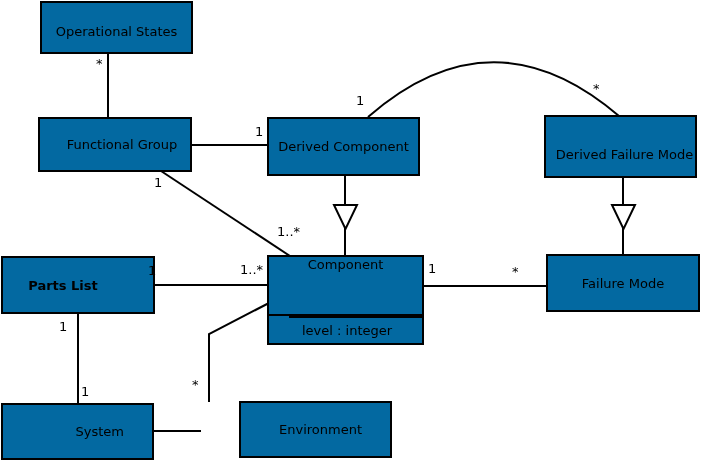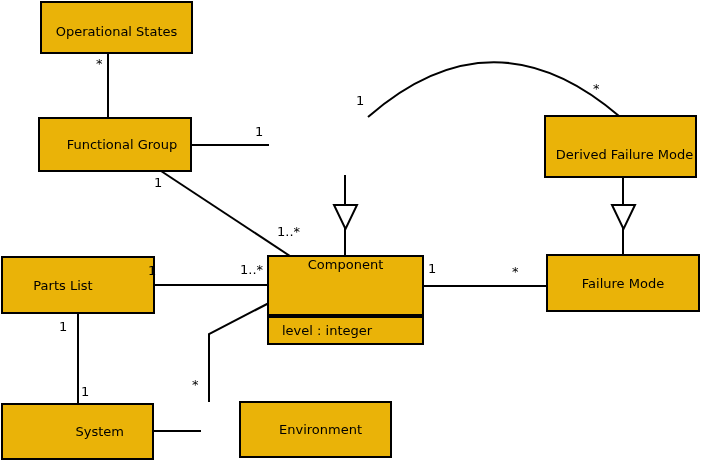--- a/index.html
+++ b/index.html
@@ -7,45 +7,45 @@
     position:relative; width:702px; height:464px; background:#ffffff;
     font-family:"DejaVu Sans","Liberation Sans",sans-serif; color:#000;
     overflow:hidden;
   }
   svg.edges { position:absolute; left:0; top:0; z-index:1; }
   svg.edges path { stroke:#000; stroke-width:2; fill:none; }
   svg.edges path.tri { fill:#ffffff; stroke-width:2; stroke-linejoin:miter; }
 
   .node {
     position:absolute; z-index:2; box-sizing:border-box;
-    background:#eab308; border:2.5px solid #000;
+    background:#0369a1; border:2.5px solid #000;
     display:flex; align-items:center; justify-content:center;
     font-size:13px; line-height:15px; text-align:center; white-space:nowrap;
   }
   #n-operational-states { left:40px;  top:1px;   width:153px; height:53px; padding-top:7px; }
   #n-functional-group   { left:38px;  top:117px; width:154px; height:55px; padding-left:14px;justify-content:center; }
   #n-derived-component  { left:267px; top:117px; width:153px; height:59px; }
   #n-derived-failure-mode { left:544px; top:115px; width:153px; height:63px; padding-top:16px; padding-left:8px; }
-  #n-parts-list         { left:1px;   top:256px; width:154px; height:58px; padding-right:30px; }
+  #n-parts-list         { left:1px;   top:256px; width:154px; height:58px; padding-right:30px;font-weight:bold; }
   #n-failure-mode       { left:546px; top:254px; width:154px; height:58px; }
   #n-system             { left:1px;   top:403px; width:153px; height:57px; padding-right:28px;justify-content:flex-end; }
   #n-environment        { left:199px; top:401px; width:153px; height:57px; padding-left:10px;margin-left:40px; }
 
   #n-component {
     left:267px; top:255px; width:157px; height:90px; padding:0;
     flex-direction:column; align-items:stretch; justify-content:flex-start;
   }
   #n-component .cname {
     height:57px; border-bottom:2.5px solid #000;
     display:flex; align-items:flex-start; justify-content:center;
   }
   #n-component .cattrs {
     flex:1; border-top:2.5px solid #000;
     display:flex; align-items:center; justify-content:flex-start;
-    padding-left:13px; text-align:left;
+    padding-left:13px; text-align:left;margin-left:20px;
   }
 
   .mult { position:absolute; z-index:3; font-size:13px; line-height:13px; white-space:nowrap; }
   #m1  { left:96px;  top:57px; }
   #m2  { left:255px; top:125px; }
   #m3  { left:154px; top:176px; }
   #m4  { left:277px; top:225px; }
   #m5  { left:356px; top:94px; }
   #m6  { left:593px; top:82px; }
   #m7  { left:148px; top:264px; }
@@ -80,20 +80,23 @@
   </svg>
 
   <div class="node" id="n-operational-states">
     <span>Operational States</span>
   </div>
 
   <div class="node" id="n-functional-group">
     <span>Functional Group</span>
   </div>
 
+  <div class="node" id="n-derived-component">
+    <span>Derived Component</span>
+  </div>
 
   <div class="node" id="n-derived-failure-mode">
     <span>Derived Failure Mode</span>
   </div>
 
   <div class="node" id="n-parts-list">
     <span>Parts List</span>
   </div>
 
   <div class="node" id="n-component">

